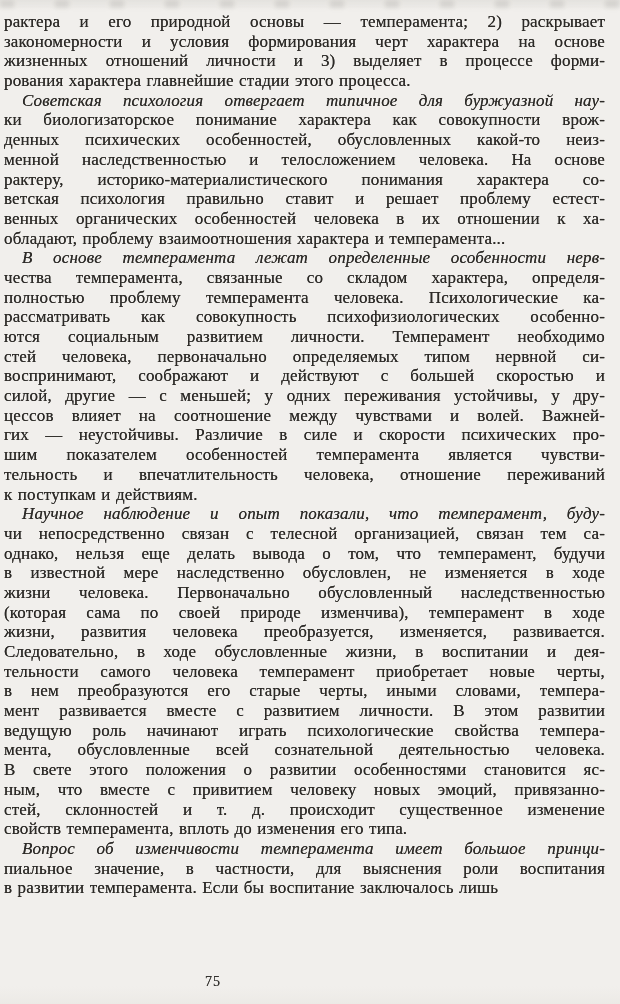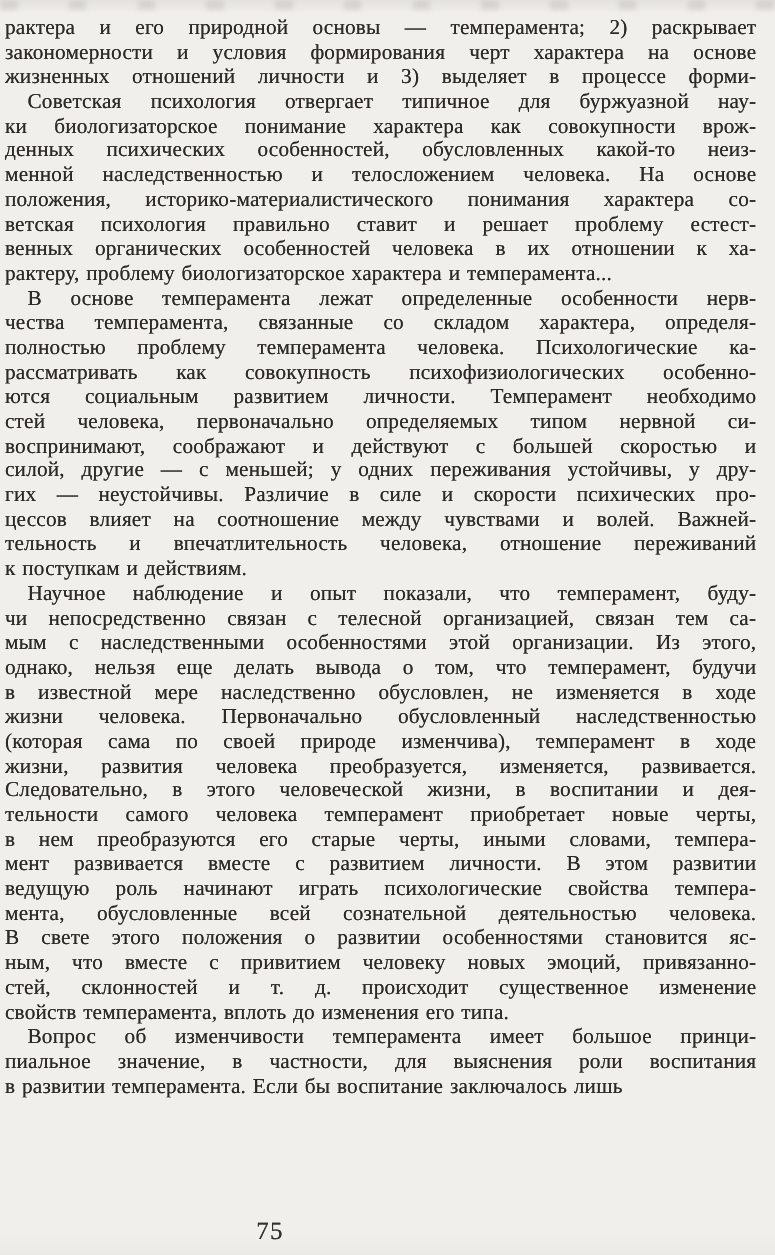--- a/index.html
+++ b/index.html
@@ -40,81 +40,82 @@
     text-shadow: 0 0 0.5px rgba(40,38,35,0.85);
   }
   .para { margin: 0; padding: 0; }
   .line {
     text-align: justify;
     text-align-last: justify;
     white-space: normal;
     height: 19.7px;
     overflow: hidden;
   }
-  .line.first-indent { text-indent: 18px; }
+  .line.first-indent { text-indent: 18px; font-style: italic; }
   .line.last {
     text-align-last: left;
   }
   .page-number {
     position: absolute;
     left: 205px;
     top: 974px;
-    font-size: 20px;
+    font-size: 14px;
     letter-spacing: 1px;
     color: #34322f;
     text-shadow: 0 0 0.5px rgba(40,38,35,0.85);
   }
 </style>
 </head>
 <body>
 
 <div class="page">
   <div class="scan-smudge"></div>
 
   <div class="textblock" id="textblock">
 
   <div class="para">
         <div class="line">рактера и его природной основы — темперамента; 2) раскрывает</div>
         <div class="line">закономерности и условия формирования черт характера на основе</div>
         <div class="line">жизненных отношений личности и 3) выделяет в процессе форми-</div>
+        <div class="line last">рования характера главнейшие стадии этого процесса.</div>
       </div>
       <div class="para">
         <div class="line first-indent">Советская психология отвергает типичное для буржуазной нау-</div>
         <div class="line">ки биологизаторское понимание характера как совокупности врож-</div>
         <div class="line">денных психических особенностей, обусловленных какой-то неиз-</div>
         <div class="line">менной наследственностью и телосложением человека. На основе</div>
-        <div class="line">положения, историко-материалистического понимания характера со-</div>
+        <div class="line">рактеру, историко-материалистического понимания характера со-</div>
         <div class="line">ветская психология правильно ставит и решает проблему естест-</div>
         <div class="line">венных органических особенностей человека в их отношении к ха-</div>
-        <div class="line last">рактеру, проблему биологизаторское характера и темперамента...</div>
+        <div class="line last">обладают, проблему взаимоотношения характера и темперамента...</div>
       </div>
       <div class="para">
         <div class="line first-indent">В основе темперамента лежат определенные особенности нерв-</div>
         <div class="line">чества темперамента, связанные со складом характера, определя-</div>
         <div class="line">полностью проблему темперамента человека. Психологические ка-</div>
         <div class="line">рассматривать как совокупность психофизиологических особенно-</div>
         <div class="line">ются социальным развитием личности. Темперамент необходимо</div>
         <div class="line">стей человека, первоначально определяемых типом нервной си-</div>
         <div class="line">воспринимают, соображают и действуют с большей скоростью и</div>
         <div class="line">силой, другие — с меньшей; у одних переживания устойчивы, у дру-</div>
+        <div class="line">цессов влияет на соотношение между чувствами и волей. Важней-</div>
         <div class="line">гих — неустойчивы. Различие в силе и скорости психических про-</div>
-        <div class="line">цессов влияет на соотношение между чувствами и волей. Важней-</div>
+        <div class="line">шим показателем особенностей темперамента является чувстви-</div>
         <div class="line">тельность и впечатлительность человека, отношение переживаний</div>
         <div class="line last">к поступкам и действиям.</div>
       </div>
       <div class="para">
         <div class="line first-indent">Научное наблюдение и опыт показали, что темперамент, буду-</div>
         <div class="line">чи непосредственно связан с телесной организацией, связан тем са-</div>
-        <div class="line">мым с наследственными особенностями этой организации. Из этого,</div>
         <div class="line">однако, нельзя еще делать вывода о том, что темперамент, будучи</div>
         <div class="line">в известной мере наследственно обусловлен, не изменяется в ходе</div>
         <div class="line">жизни человека. Первоначально обусловленный наследственностью</div>
         <div class="line">(которая сама по своей природе изменчива), темперамент в ходе</div>
         <div class="line">жизни, развития человека преобразуется, изменяется, развивается.</div>
-        <div class="line">Следовательно, в этого человеческой жизни, в воспитании и дея-</div>
+        <div class="line">Следовательно, в ходе обусловленные жизни, в воспитании и дея-</div>
         <div class="line">тельности самого человека темперамент приобретает новые черты,</div>
         <div class="line">в нем преобразуются его старые черты, иными словами, темпера-</div>
         <div class="line">мент развивается вместе с развитием личности. В этом развитии</div>
         <div class="line">ведущую роль начинают играть психологические свойства темпера-</div>
         <div class="line">мента, обусловленные всей сознательной деятельностью человека.</div>
         <div class="line">В свете этого положения о развитии особенностями становится яс-</div>
         <div class="line">ным, что вместе с привитием человеку новых эмоций, привязанно-</div>
         <div class="line">стей, склонностей и т. д. происходит существенное изменение</div>
         <div class="line last">свойств темперамента, вплоть до изменения его типа.</div>
       </div>

